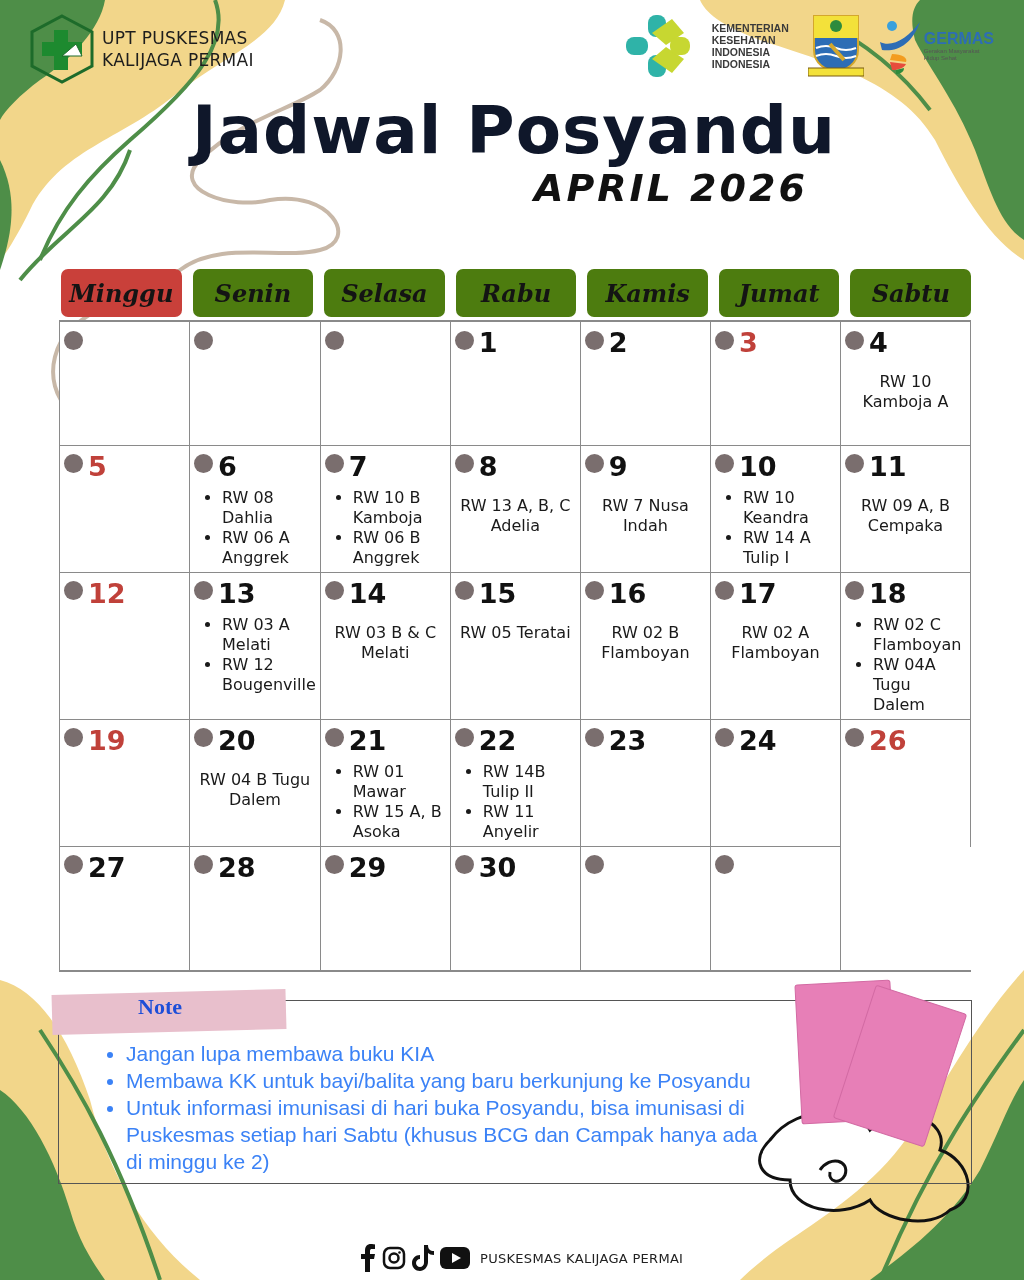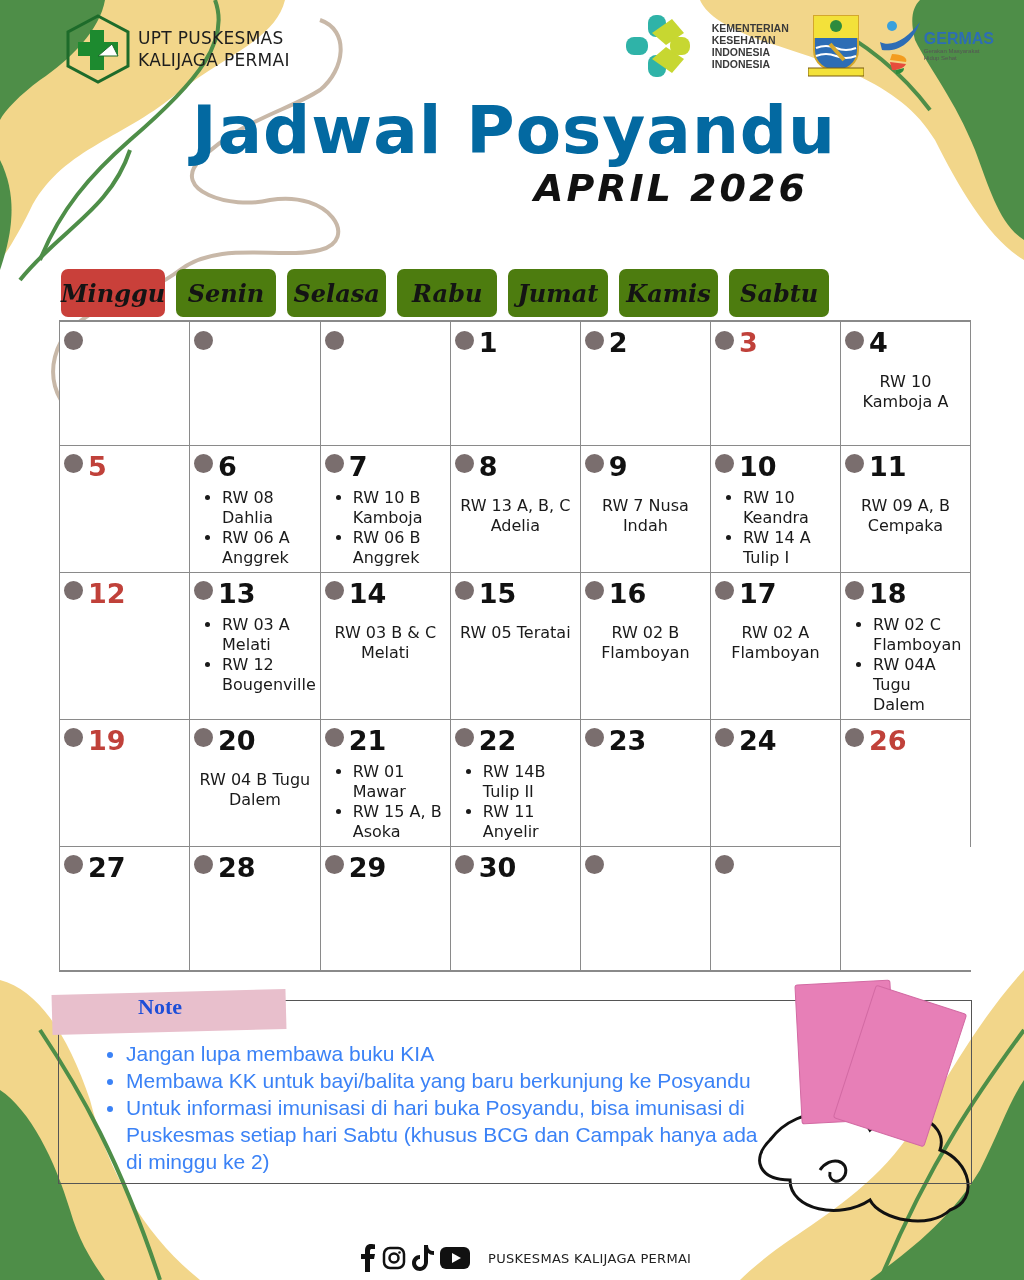--- a/index.html
+++ b/index.html
@@ -1,36 +1,36 @@
 <!DOCTYPE html>
 <html><head>
 <meta charset="utf-8">
 <style>
   * { box-sizing: border-box; margin: 0; padding: 0; }
   html, body { width: 1024px; height: 1280px; overflow: hidden; background: #ffffff; }
   body { position: relative; font-family: "Liberation Sans", sans-serif; color: #111; }
 
   .bg { position: absolute; inset: 0; z-index: 0; pointer-events: none; }
 
-  .header-logo { position: absolute; left: 30px; top: 14px; display: flex; align-items: center; z-index: 2; margin-left: 36px; }
+  .header-logo { position: absolute; left: 30px; top: 14px; display: flex; align-items: center; z-index: 2; }
   .hex { width: 64px; height: 70px; }
   .logo-text { margin-left: 8px; font-family: "DejaVu Sans", sans-serif; font-size: 17px; line-height: 22px; color: #1d1d1d; letter-spacing: 0.3px; }
 
   .partner-logos { position: absolute; right: 30px; top: 14px; display: flex; align-items: center; gap: 14px; z-index: 2; }
   .kemenkes { display: flex; align-items: center; gap: 20px; }
   .kemenkes-text { font-family: "Liberation Sans", sans-serif; font-weight: bold; font-size: 10.5px; line-height: 12px; color: #3a3a3a; width: 82px; }
   .germas { display: flex; align-items: center; gap: 2px; }
   .germas-text { display: flex; flex-direction: column; justify-content: flex-end; }
   .germas-title { font-family: "Liberation Sans", sans-serif; font-weight: bold; font-size: 16px; color: #2d6db5; }
   .germas-sub { font-size: 6px; color: #555; line-height: 7px; width: 60px; }
 
-  .title { position: absolute; left: 0; right: 0; top: 92px; text-align: center; font-family: "DejaVu Sans", sans-serif; font-weight: bold; font-size: 66px; color: #0369a1; letter-spacing: 1px; z-index: 2; padding-left: 4px; }
+  .title { position: absolute; left: 0; right: 0; top: 92px; text-align: center; font-family: "DejaVu Sans", sans-serif; font-weight: bold; font-size: 66px; color: #0f172a; letter-spacing: 1px; z-index: 2; padding-left: 4px; }
   .subtitle { position: absolute; left: 534px; top: 166px; font-family: "DejaVu Sans", sans-serif; font-weight: bold; font-style: italic; font-size: 38px; color: #111; letter-spacing: 3px; z-index: 2; }
 
-  .days { position: absolute; left: 61px; top: 269px; width: 768px; display: flex; gap: 11px; z-index: 2; }
+  .days { position: absolute; left: 61px; top: 269px; width: 910px; display: flex; gap: 11px; z-index: 2; }
   .day-head { flex: 1; height: 48px; border-radius: 7px; background: #4d7c0f; display: flex; align-items: center; justify-content: center; font-family: "DejaVu Serif", serif; font-style: italic; font-weight: bold; font-size: 24px; color: #141414; }
   .day-head.sun { background: #c9403a; }
 
   .grid { position: absolute; left: 59px; top: 320px; width: 912px; height: 652px; display: grid; grid-template-columns: repeat(7, 1fr); grid-template-rows: repeat(5, 1fr); border-top: 2px solid #8a8a8a; border-bottom: 2px solid #8a8a8a; border-left: 1px solid #8a8a8a; background: #fff; z-index: 2; }
   .cell { border-right: 1px solid #8a8a8a; border-bottom: 1px solid #8a8a8a; position: relative; padding: 6px 4px 4px 4px; }
   .cell.lastrow { border-bottom: none; }
   .date-row { display: flex; align-items: center; height: 30px; }
   .dot { width: 19px; height: 19px; border-radius: 50%; background: #7a6e6e; margin-right: 5px; margin-top: -6px; flex: 0 0 auto; }
   .num { font-family: "DejaVu Sans", sans-serif; font-weight: bold; font-size: 27px; color: #111; line-height: 30px; }
   .num.red { color: #c0413a; }
@@ -42,21 +42,21 @@
   .note-box { position: absolute; left: 58px; top: 1000px; width: 914px; height: 184px; border: 1px solid #555; z-index: 2; background: transparent; }
   .note-tab { position: absolute; left: 52px; top: 992px; width: 234px; height: 40px; background: #e8bfcc; transform: rotate(-1.5deg); z-index: 3; }
   .note-label { position: absolute; left: 138px; top: 994px; font-family: Liberation Serif, serif; font-weight: bold; font-size: 22px; color: #1d4ed8; z-index: 4; }
   .note-list { position: absolute; left: 104px; top: 1040px; width: 660px; font-family: "Liberation Sans", sans-serif; font-size: 21px; line-height: 27px; color: #3b82f6; z-index: 4; list-style: disc; padding-left: 22px; }
 
   .books { position: absolute; left: 790px; top: 980px; width: 200px; height: 175px; z-index: 5; }
   .book { position: absolute; width: 96px; height: 140px; background: #e77fb7; border: 1px solid #d26aa3; border-radius: 3px; }
   .book1 { left: 8px; top: 2px; transform: rotate(-3deg); }
   .book2 { left: 62px; top: 16px; transform: rotate(18deg); }
 
-  .footer { position: absolute; left: 360px; top: 1244px; display: flex; align-items: center; gap: 8px; z-index: 3; }
+  .footer { position: absolute; left: 360px; top: 1244px; display: flex; align-items: center; z-index: 3; }
   .social { display: flex; align-items: center; gap: 6px; }
   .footer-text { margin-left: 10px; font-family: "DejaVu Sans", sans-serif; font-size: 13px; color: #222; letter-spacing: 0.3px; }
 </style>
 </head>
 <body>
 
 <svg class="bg" width="1024" height="1280" viewBox="0 0 1024 1280">
 
   <path d="M0,0 L285,0 C275,40 225,55 175,95 C120,140 60,150 30,210 C15,240 5,255 0,260 Z" fill="#f2d68a"></path>
   <path d="M0,0 L105,0 C100,30 70,60 40,80 C20,95 5,110 0,120 Z" fill="#4e8e48"></path>
@@ -138,22 +138,22 @@
 </div>
 
 <h1 class="title">Jadwal Posyandu</h1>
 <div class="subtitle">APRIL 2026</div>
 
 <div class="days">
   <div class="day-head sun">Minggu</div>
   <div class="day-head">Senin</div>
   <div class="day-head">Selasa</div>
   <div class="day-head">Rabu</div>
+  <div class="day-head">Kamis</div>
   <div class="day-head">Jumat</div>
-  <div class="day-head">Kamis</div>
   <div class="day-head">Sabtu</div>
 </div>
 
 <div class="grid" id="calendar-grid">
     <div class="cell">
       <div class="date-row">
         <span class="dot"></span>
         <span class="num"></span>
       </div>
     </div>

